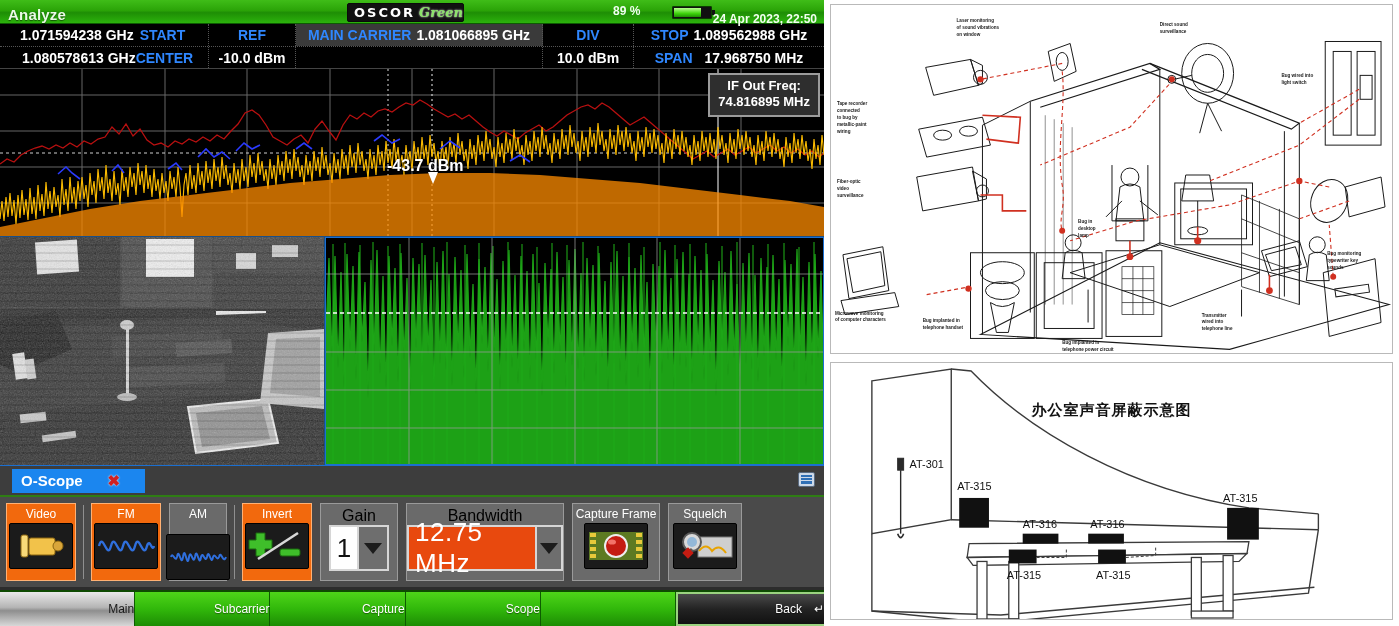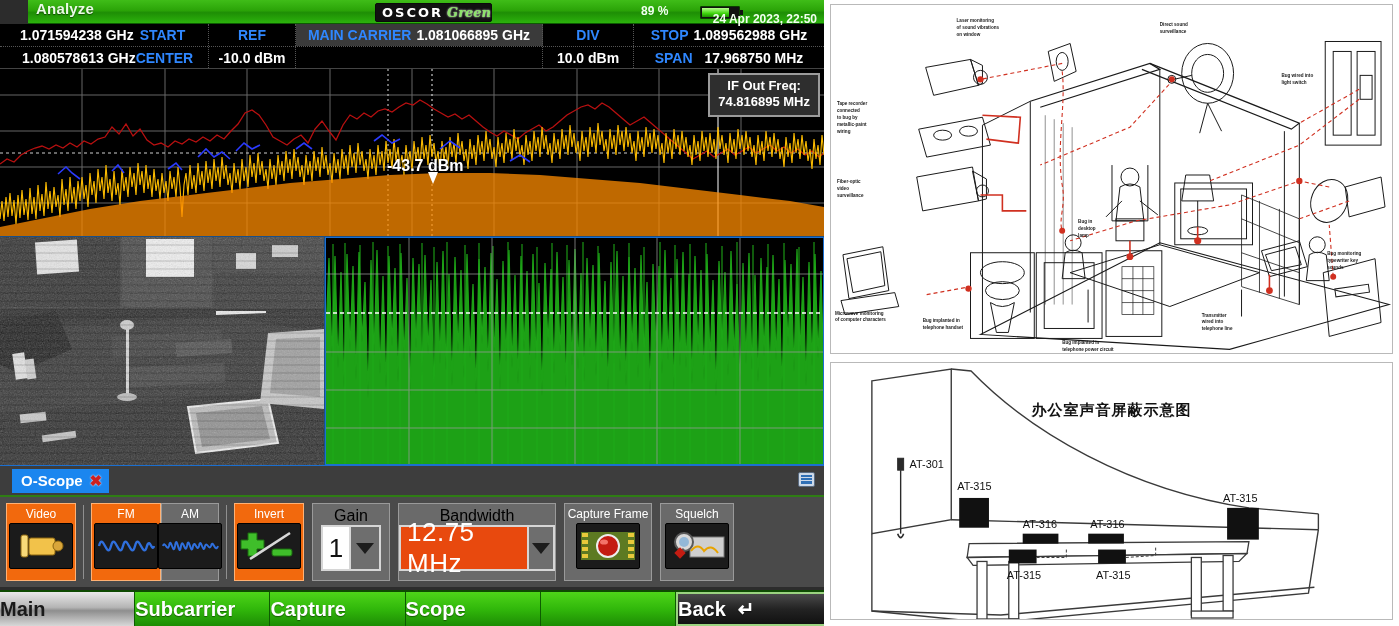--- a/index.html
+++ b/index.html
@@ -17,23 +17,22 @@
     width: 824px; height: 626px;
     background: #2c2c2c;
     overflow: hidden;
   }
 
   
   .titlebar {
     position: relative;
     height: 24px;
     background: linear-gradient(180deg,#3fbd18 0%,#2ba408 45%,#1e8e05 55%,#2cb20c 100%);
-    display: flex; align-items: flex-start;
+    display: flex; align-items: flex-end;
     border-bottom: 1px solid #0d5a02;
-    margin-left: 28px;
   }
   .titlebar .app-title {
     color: #eafbe6; font-size: 15px; font-weight: bold;
     padding-left: 8px; letter-spacing: .2px;
     text-shadow: 0 1px 1px rgba(0,0,0,.5);
   }
   .tb-spacer { flex: 1; }
   .logo-box {
     position: absolute; left: 347px; top: 3px;
     background: #111; border: 1px solid #0a0a0a;
@@ -136,22 +135,22 @@
   
   #tabstrip {
     position:relative; height:30px; background:#3d3d3d;
     border-top:1px solid #1b6fd0;
     display:flex; align-items:center;
   }
   .scope-tab {
     margin-left:12px; height:24px;
     background:#1b86ef; color:#ffffff;
     font-size:15px; font-weight:bold;
-    display:flex; align-items:center; gap:6px;
-    padding:0 6px 0 9px;
+    display:flex; align-items:center; gap:24px;
+    padding:0 24px 0 9px;
   }
   .tab-close {
     display:inline-block; width:14px; height:14px;
     color:#cf2020; font-size:15px; font-weight:bold; line-height:13px;
     text-align:center; text-shadow:0 0 2px #fff;
   }
   .list-icon {
     position:absolute; right:9px; top:6px;
     width:17px; height:15px;
     background:#cdd9e8; border:1px solid #5a6b80; border-radius:2px;
@@ -216,22 +215,22 @@
     border-top:11px solid #1c1c1c;
   }
 
   
   #navbar {
     position:absolute; left:0; bottom:0; width:824px; height:36px;
     background:#1f8a06; display:flex; align-items:stretch;
     border-top:2px solid #0e4a02;
   }
   .nav {
-    flex:1; display:flex; align-items:center; justify-content:flex-start;
-    color:#ffffff; font-size:20px; font-weight:bold;
+    flex:1; display:flex; align-items:center; justify-content:flex-end;
+    color:#ffffff; font-size:12px; font-weight:normal;
     background:linear-gradient(180deg,#4ed519 0%,#31b80b 50%,#1d8c04 100%);
     border-right:1px solid #0d5c01;
     text-shadow:0 1px 1px rgba(0,0,0,.45);
   }
   .nav.selected {
     background:linear-gradient(180deg,#e9e9e9 0%,#b5b5b5 45%,#8e8e8e 55%,#d8d8d8 100%);
     color:#1a1a1a; text-shadow:none;
   }
   .nav.blank { }
   .nav.back {
@@ -646,21 +645,21 @@
 
       <div class="cbtn active" style="width:70px;">
         <span class="cap">FM</span>
         <span class="glyph">
           <svg width="58" height="34" viewBox="0 0 58 34">
             <path d="M2,17 C6,2 10,32 14,17 C18,2 22,32 26,17 C30,2 34,32 38,17 C42,2 46,32 50,17 C53,8 55,24 57,17" fill="none" stroke="#2f6fdd" stroke-width="2.4"></path>
           </svg>
         </span>
       </div>
 
-      <div class="cbtn" style="width:58px;margin-left:0;">
+      <div class="cbtn" style="width:58px;margin-left:8px;justify-content:space-between;">
         <span class="cap">AM</span>
         <span class="glyph">
           <svg width="58" height="34" viewBox="0 0 58 34">
             <path d="M2,17 C4,11 6,23 8,17 C10,6 12,28 14,17 C16,3 18,31 20,17 C22,8 24,26 26,17
                      C28,5 30,29 32,17 C34,10 36,24 38,17 C40,7 42,27 44,17 C46,12 48,22 50,17
                      C52,9 54,25 57,17" fill="none" stroke="#2f6fdd" stroke-width="2"></path>
           </svg>
         </span>
       </div>
 

